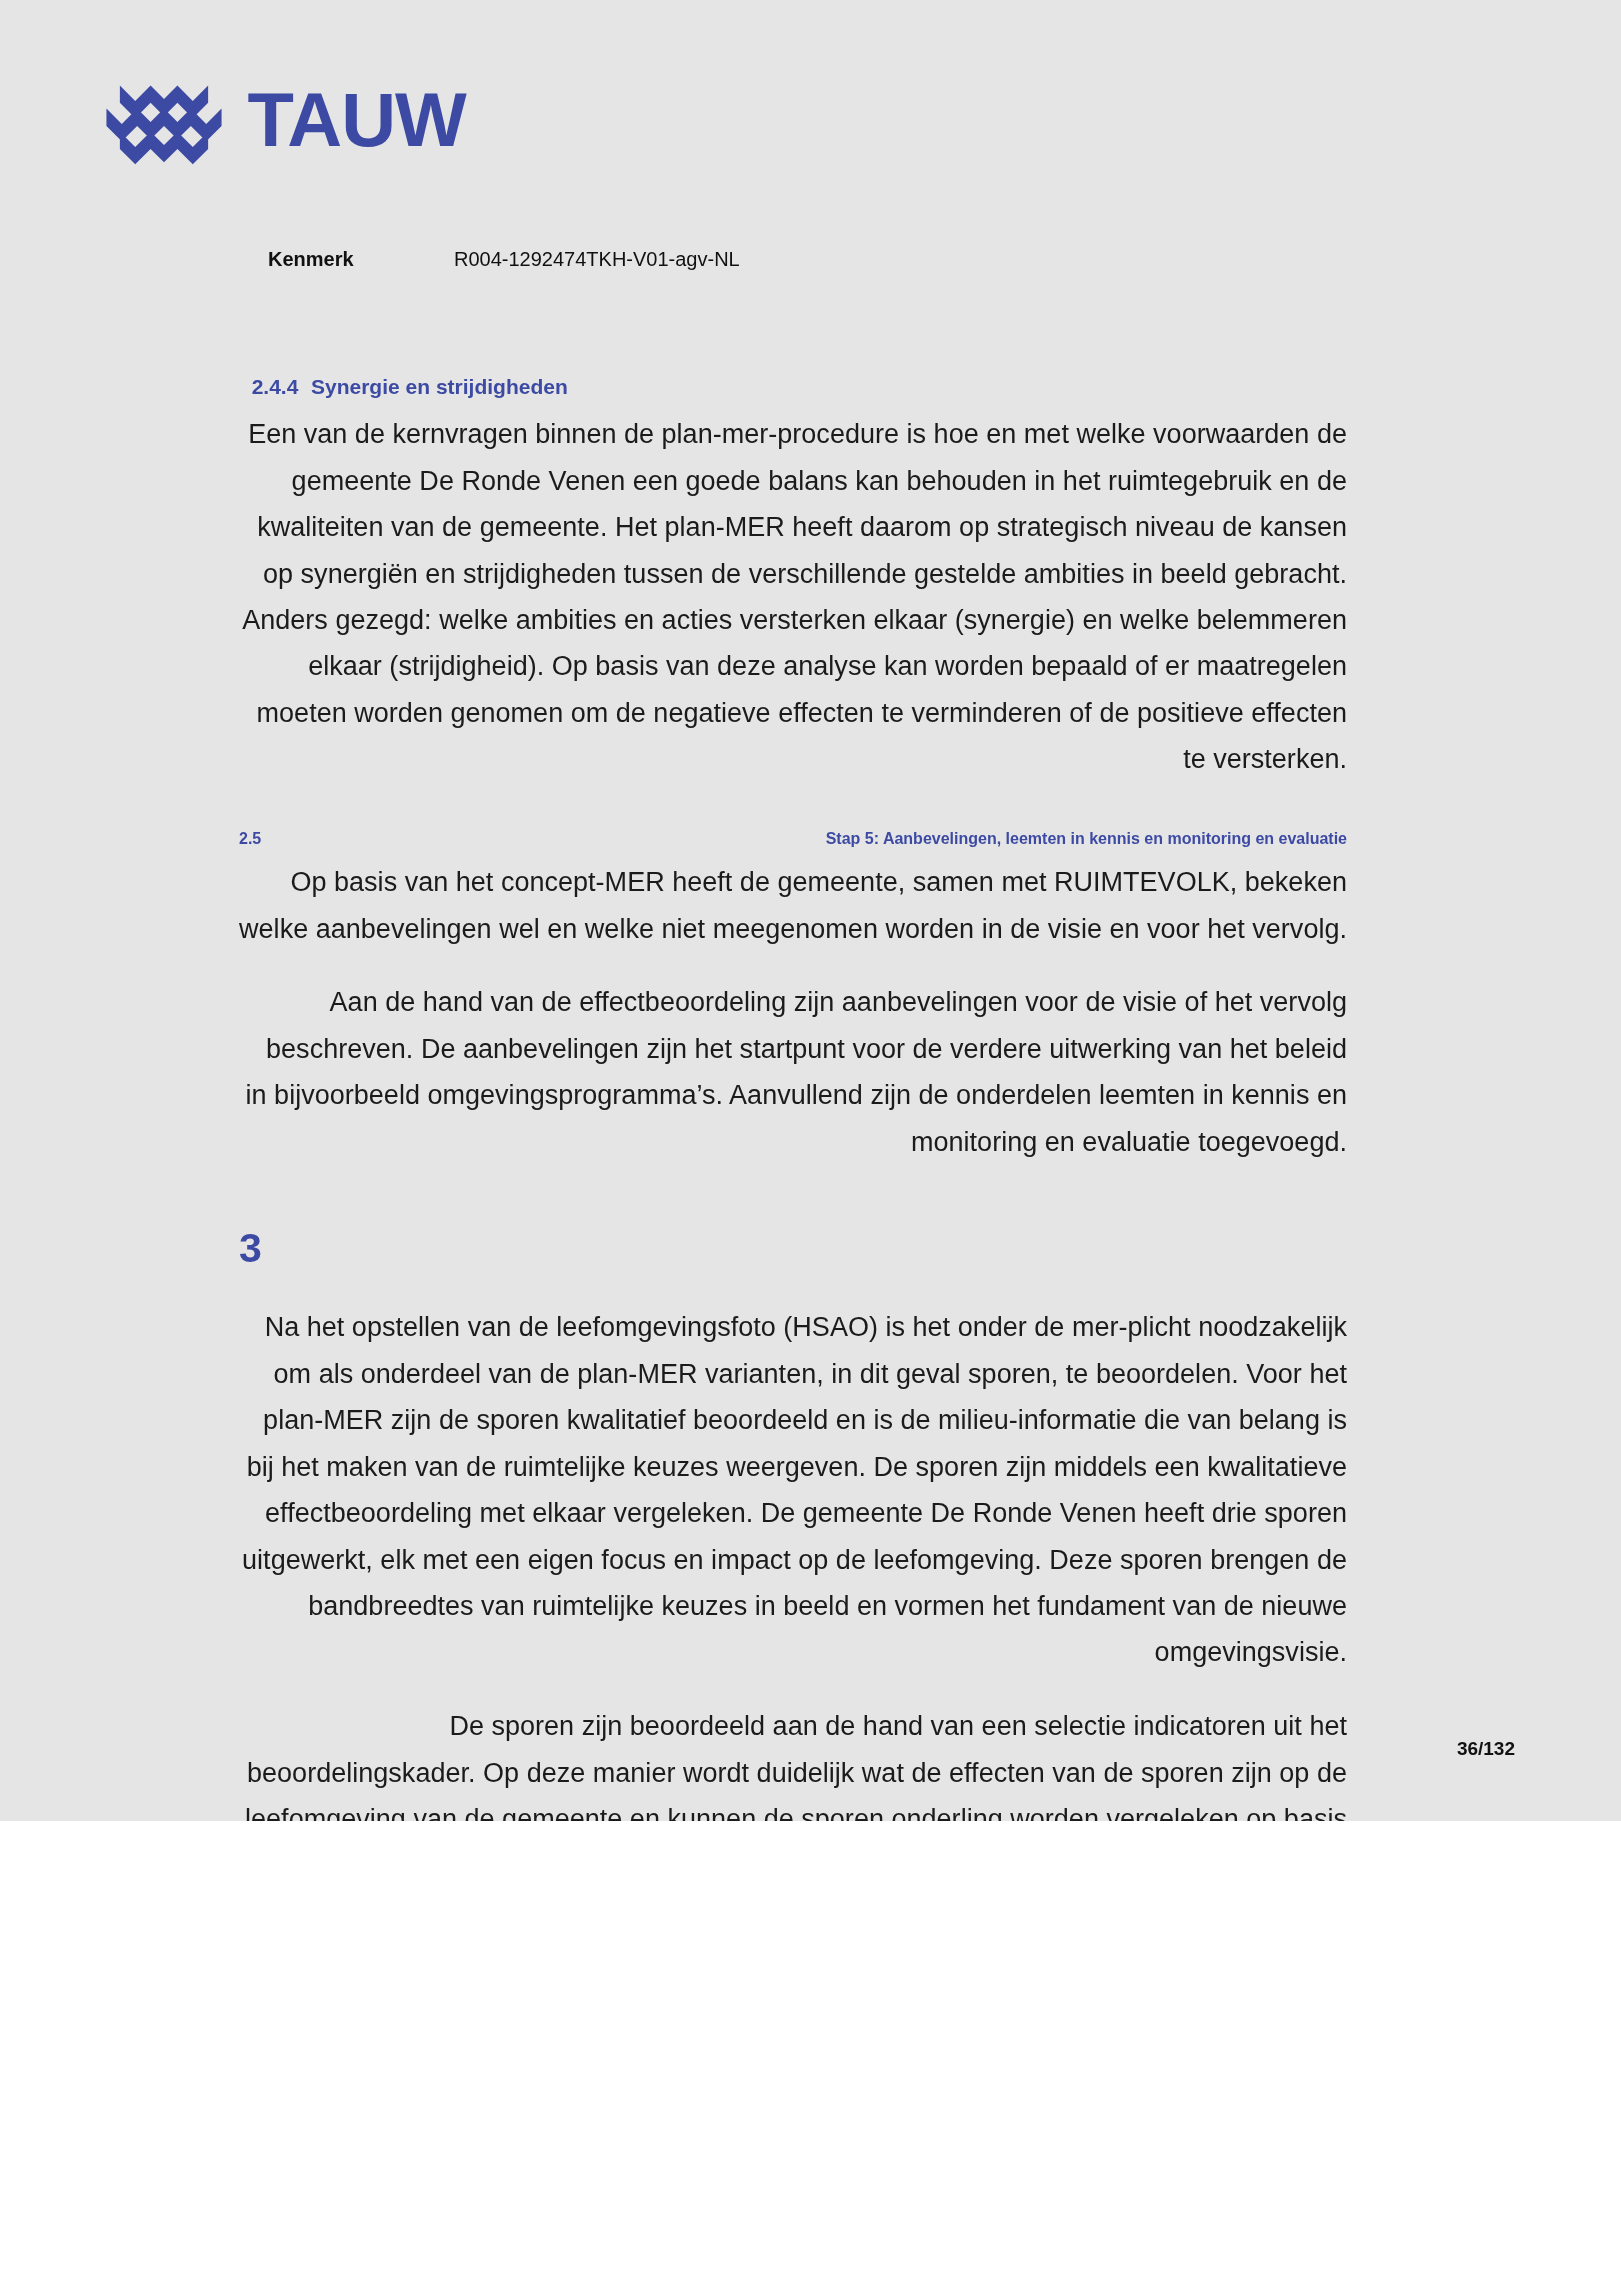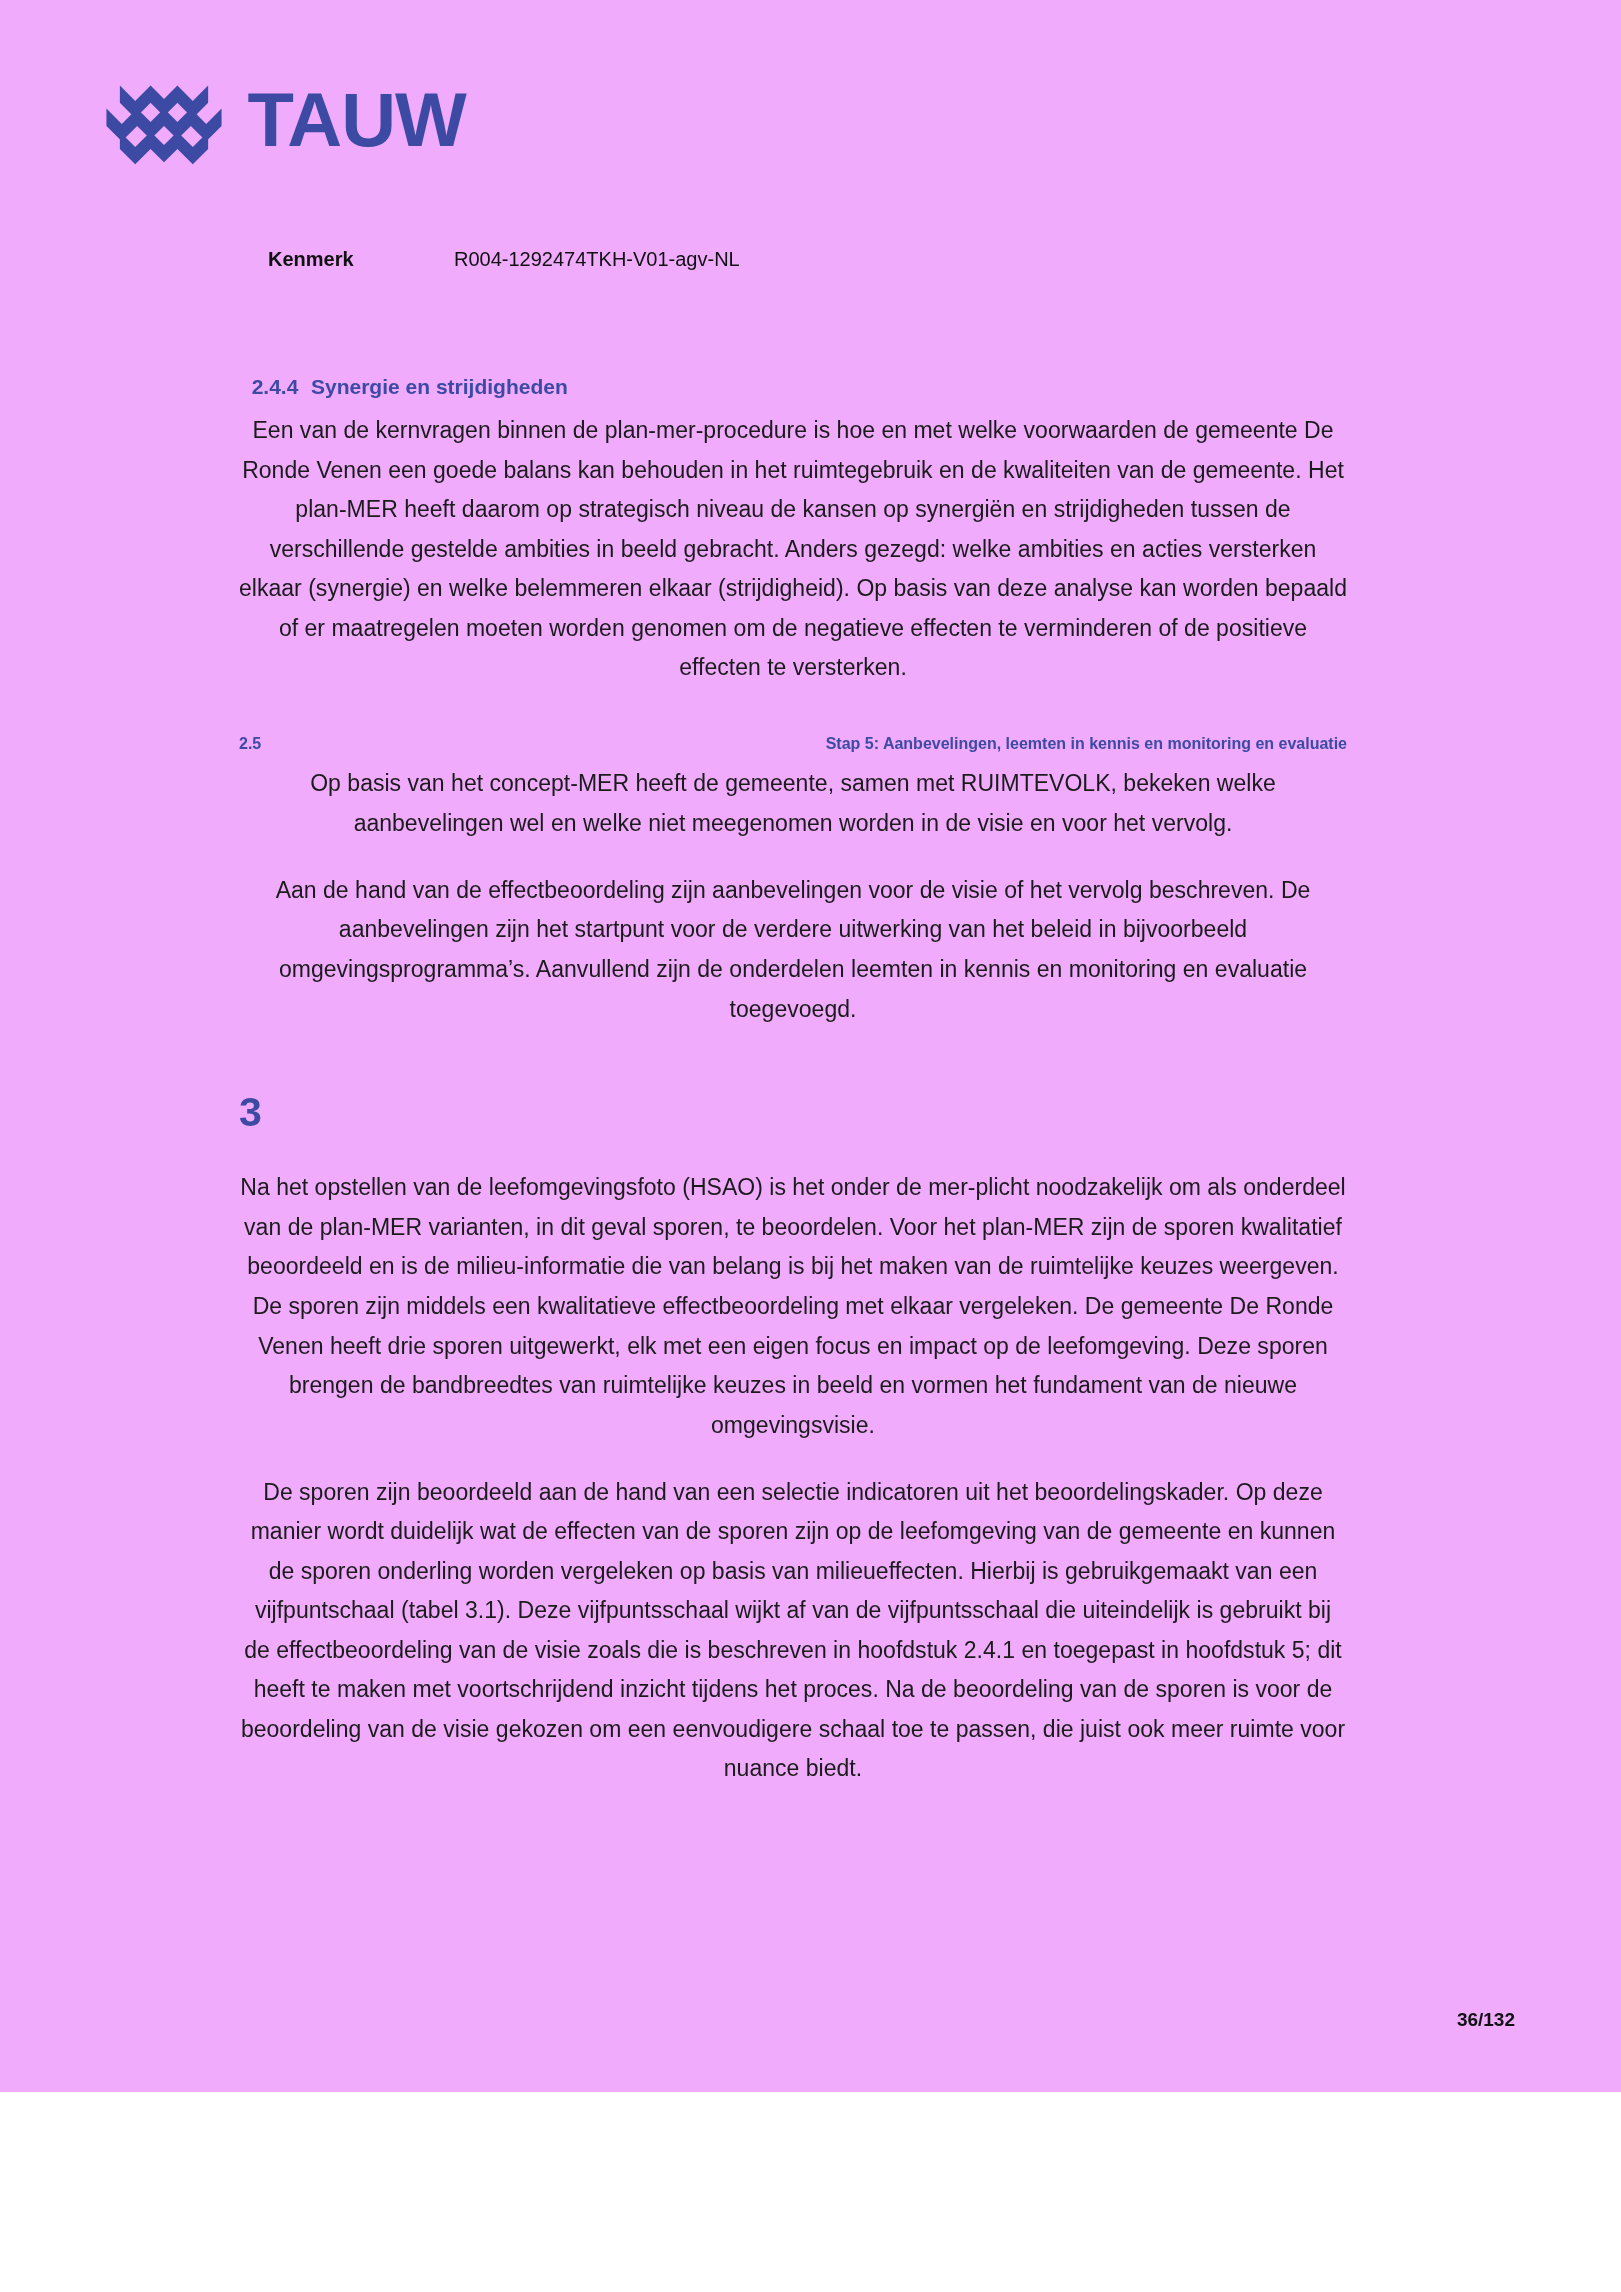--- a/index.html
+++ b/index.html
@@ -7,22 +7,22 @@
     padding: 0;
     background: #ffffff;
   }
   body {
     font-family: "Liberation Sans", sans-serif;
     color: #1a1a1a;
   }
   .page {
     position: relative;
     width: 1621px;
-    height: 2092px;
-    background: #f0abfc;
+    height: 1821px;
+    background: #e5e5e5;
     overflow: hidden;
     box-sizing: border-box;
   }
 
   
   .logo-block {
     position: absolute;
     left: 106px;
     top: 76px;
     display: flex;
@@ -109,25 +109,25 @@
     line-height: 1.3;
     display: flex;
   }
   h1.chapter-heading .num {
     display: inline-block;
     width: 47px;
     flex: 0 0 47px;
   }
 
   p.body-text {
-    font-size: 23px;
+    font-size: 27px;
     line-height: 1.72;
     color: #1b1b1b;
     margin: 0 0 27.4px 0;
-    text-align: center;
+    text-align: right;
     letter-spacing: 0.02px;
   }
 
   
   .page-footer {
     position: absolute;
     right: 106px;
     bottom: 61px;
     font-size: 19px;
     font-weight: bold;

